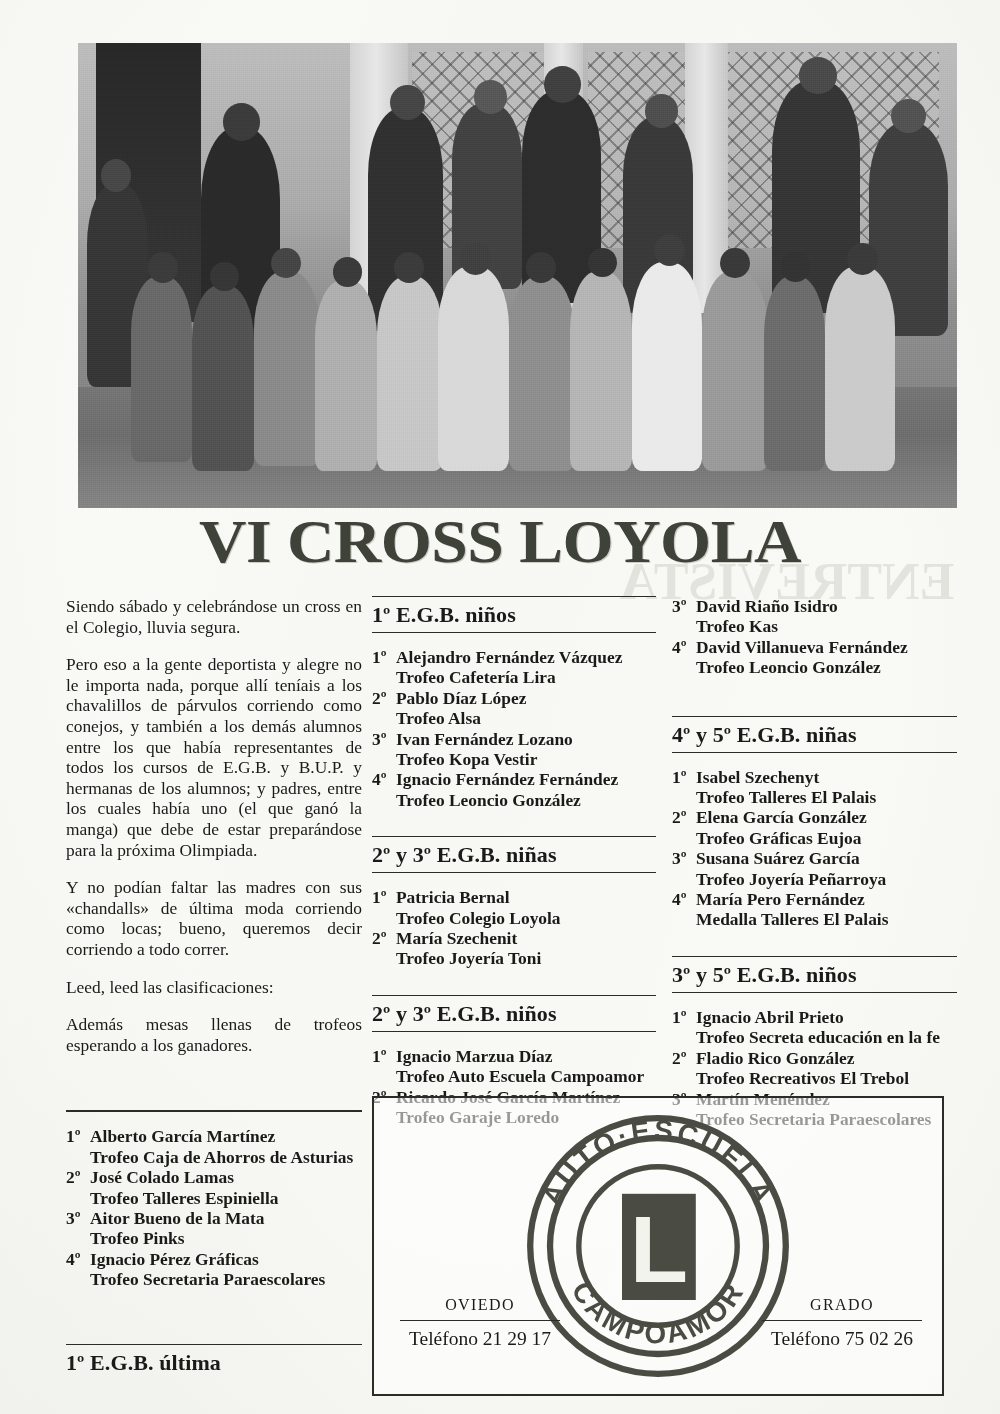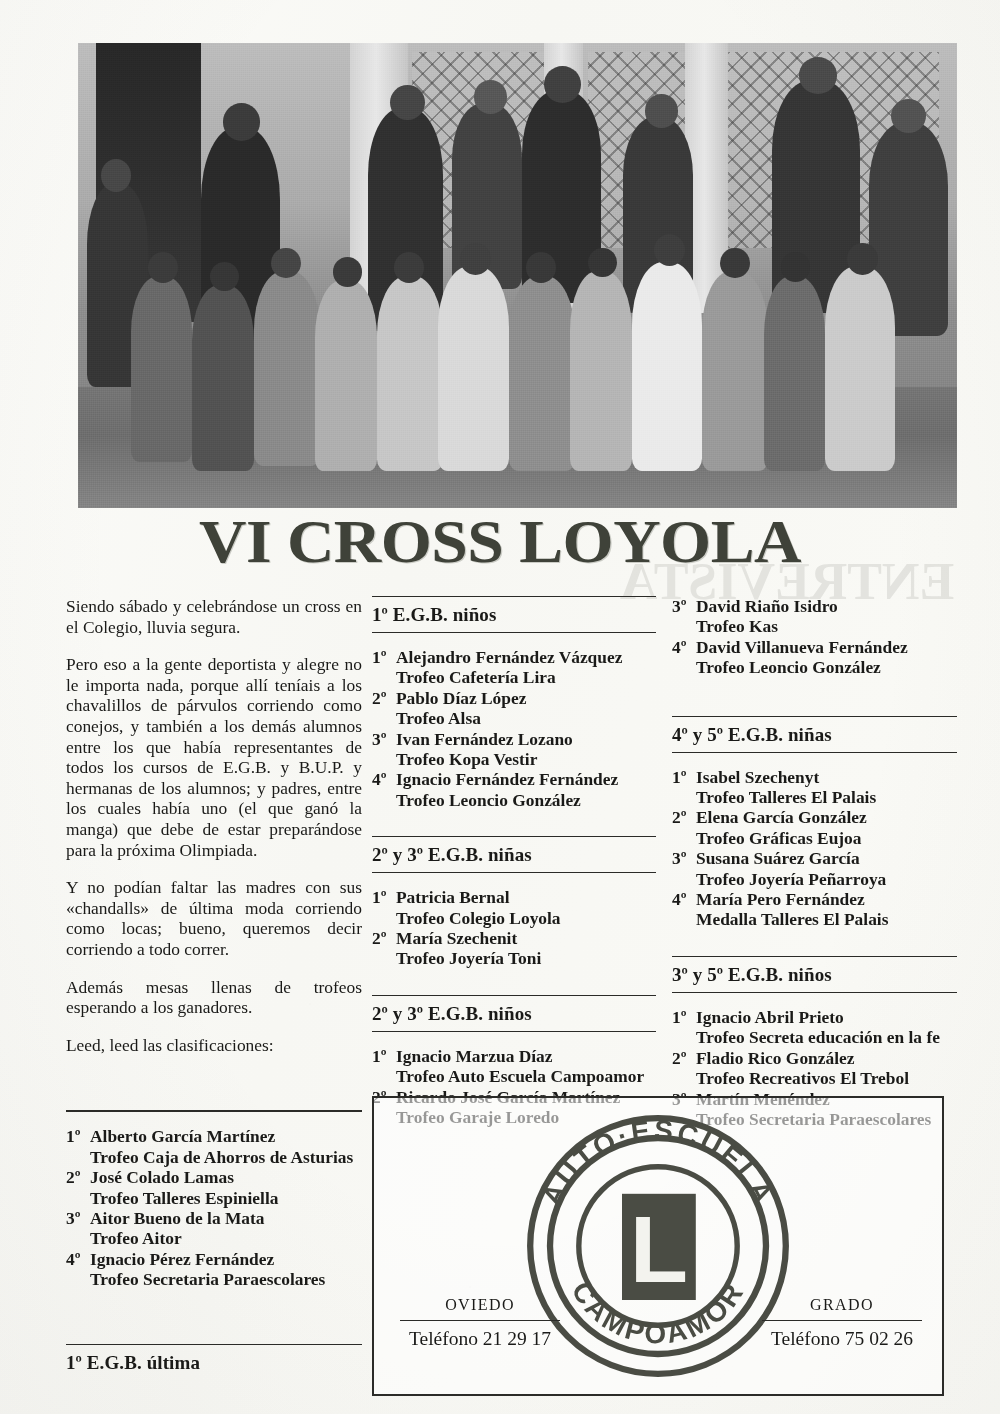--- a/index.html
+++ b/index.html
@@ -125,21 +125,21 @@
 
   .rule {
     height: 0;
     border-top: 1.6px solid #2b2b28;
     margin: 0;
   }
   .rule.thin { border-top-width: 1.2px; }
 
   .sect-head {
     font-weight: 700;
-    font-size: 19px;
+    font-size: 22px;
     line-height: 20px;
     padding: 8px 0 7px 0;
     letter-spacing: .1px;
   }
 
   .winners { margin: 14px 0 0 0; padding: 0; list-style: none; }
   .winner { display: flex; font-size: 17.4px; line-height: 20.4px; }
   .pos { width: 24px; flex: 0 0 24px; font-weight: bold; }
   .wbody { flex: 1 1 auto; font-weight: bold; }
   .wname { display: block; }
@@ -272,22 +272,22 @@
 
   <div class="ghost" style="left:620px; top:552px; font-size:52px;">ENTREVISTA</div>
 
   <div class="title">VI CROSS LOYOLA</div>
 
   <div class="col col-left">
 
     <p class="para">Siendo sábado y celebrándose un cross en el Colegio, lluvia segura.</p>
     <p class="para">Pero eso a la gente deportista y alegre no le importa nada, porque allí teníais a los chavalillos de párvulos corriendo como conejos, y también a los demás alumnos entre los que había representantes de todos los cursos de E.G.B. y B.U.P. y hermanas de los alumnos; y padres, entre los cuales había uno (el que ganó la manga) que debe de estar preparándose para la próxima Olimpiada.</p>
     <p class="para">Y no podían faltar las madres con sus «chandalls» de última moda corriendo como locas; bueno, queremos decir corriendo a todo correr.</p>
+    <p class="para">Leed, leed las clasificaciones:</p>
     <p class="para">Además mesas llenas de trofeos esperando a los ganadores.</p>
-    <p class="para">Leed, leed las clasificaciones:</p>
 
     <div class="spacer-lg"></div>
 
     <div class="rule"></div>
     <div class="rule thin"></div>
     <ul class="winners">
       <li class="winner">
         <span class="pos">1º</span>
         <span class="wbody">
           <span class="wname">Alberto García Martínez</span>
@@ -298,27 +298,27 @@
         <span class="pos">2º</span>
         <span class="wbody">
           <span class="wname">José Colado Lamas</span>
           <span class="wtrophy">Trofeo Talleres Espiniella</span>
         </span>
       </li>
       <li class="winner">
         <span class="pos">3º</span>
         <span class="wbody">
           <span class="wname">Aitor Bueno de la Mata</span>
-          <span class="wtrophy">Trofeo Aitor</span>
+          <span class="wtrophy">Trofeo Pinks</span>
         </span>
       </li>
       <li class="winner">
         <span class="pos">4º</span>
         <span class="wbody">
-          <span class="wname">Ignacio Pérez Fernández</span>
+          <span class="wname">Ignacio Pérez Gráficas</span>
           <span class="wtrophy">Trofeo Secretaria Paraescolares</span>
         </span>
       </li>
     </ul>
 
     <div class="spacer-lg"></div>
     <div class="spacer-sm"></div>
 
     <div class="rule"></div>
     <div class="sect-head">1º E.G.B. última</div>

